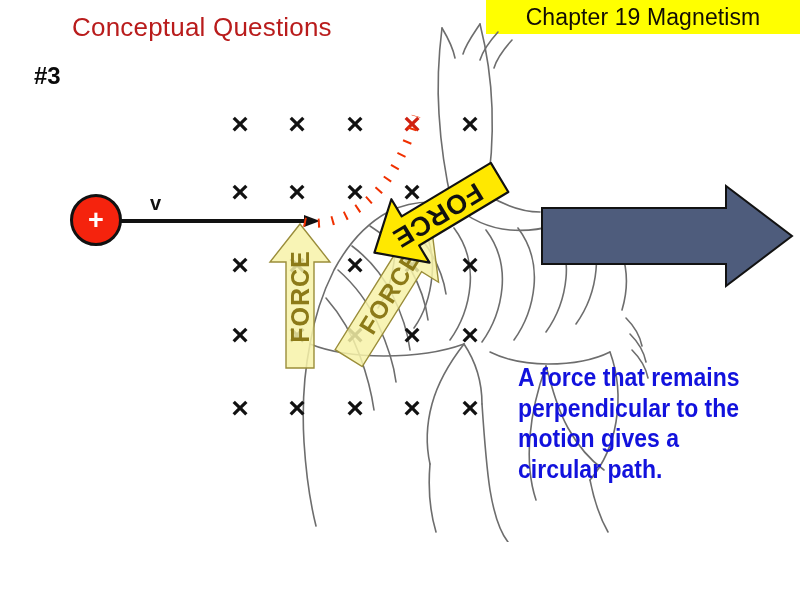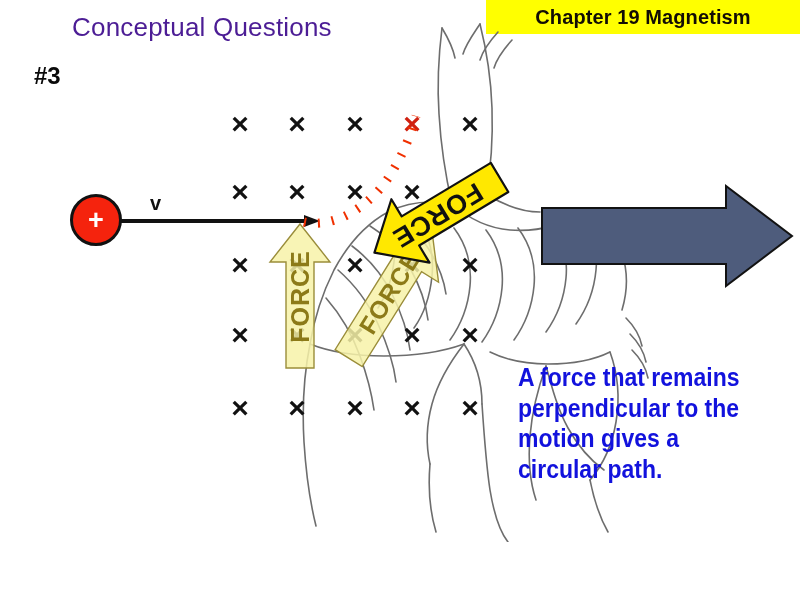--- a/index.html
+++ b/index.html
@@ -18,21 +18,21 @@
   }
 
   
   #slide-title {
     position: absolute;
     left: 72px;
     top: 12px;
     font-family: "Liberation Sans", sans-serif;
     font-size: 26px;
     font-weight: 400;
-    color: #4c1d95;
+    color: #b91c1c;
     letter-spacing: 0.2px;
     white-space: nowrap;
   }
   #question-number {
     position: absolute;
     left: 34px;
     top: 62px;
     font-family: "Liberation Sans", sans-serif;
     font-size: 24px;
     font-weight: 700;
@@ -44,22 +44,22 @@
     top: 0px;
     width: 314px;
     height: 34px;
     background: #ffff00;
     display: flex;
     align-items: center;
     justify-content: center;
   }
   #chapter-banner-label {
     font-family: "Liberation Sans", sans-serif;
-    font-size: 20px;
-    font-weight: 700;
+    font-size: 23px;
+    font-weight: 400;
     color: #120d05;
     white-space: nowrap;
     letter-spacing: 0.1px;
   }
 
   
   .field-x {
     position: absolute;
     font-family: "Liberation Sans", sans-serif;
     font-size: 30px;

